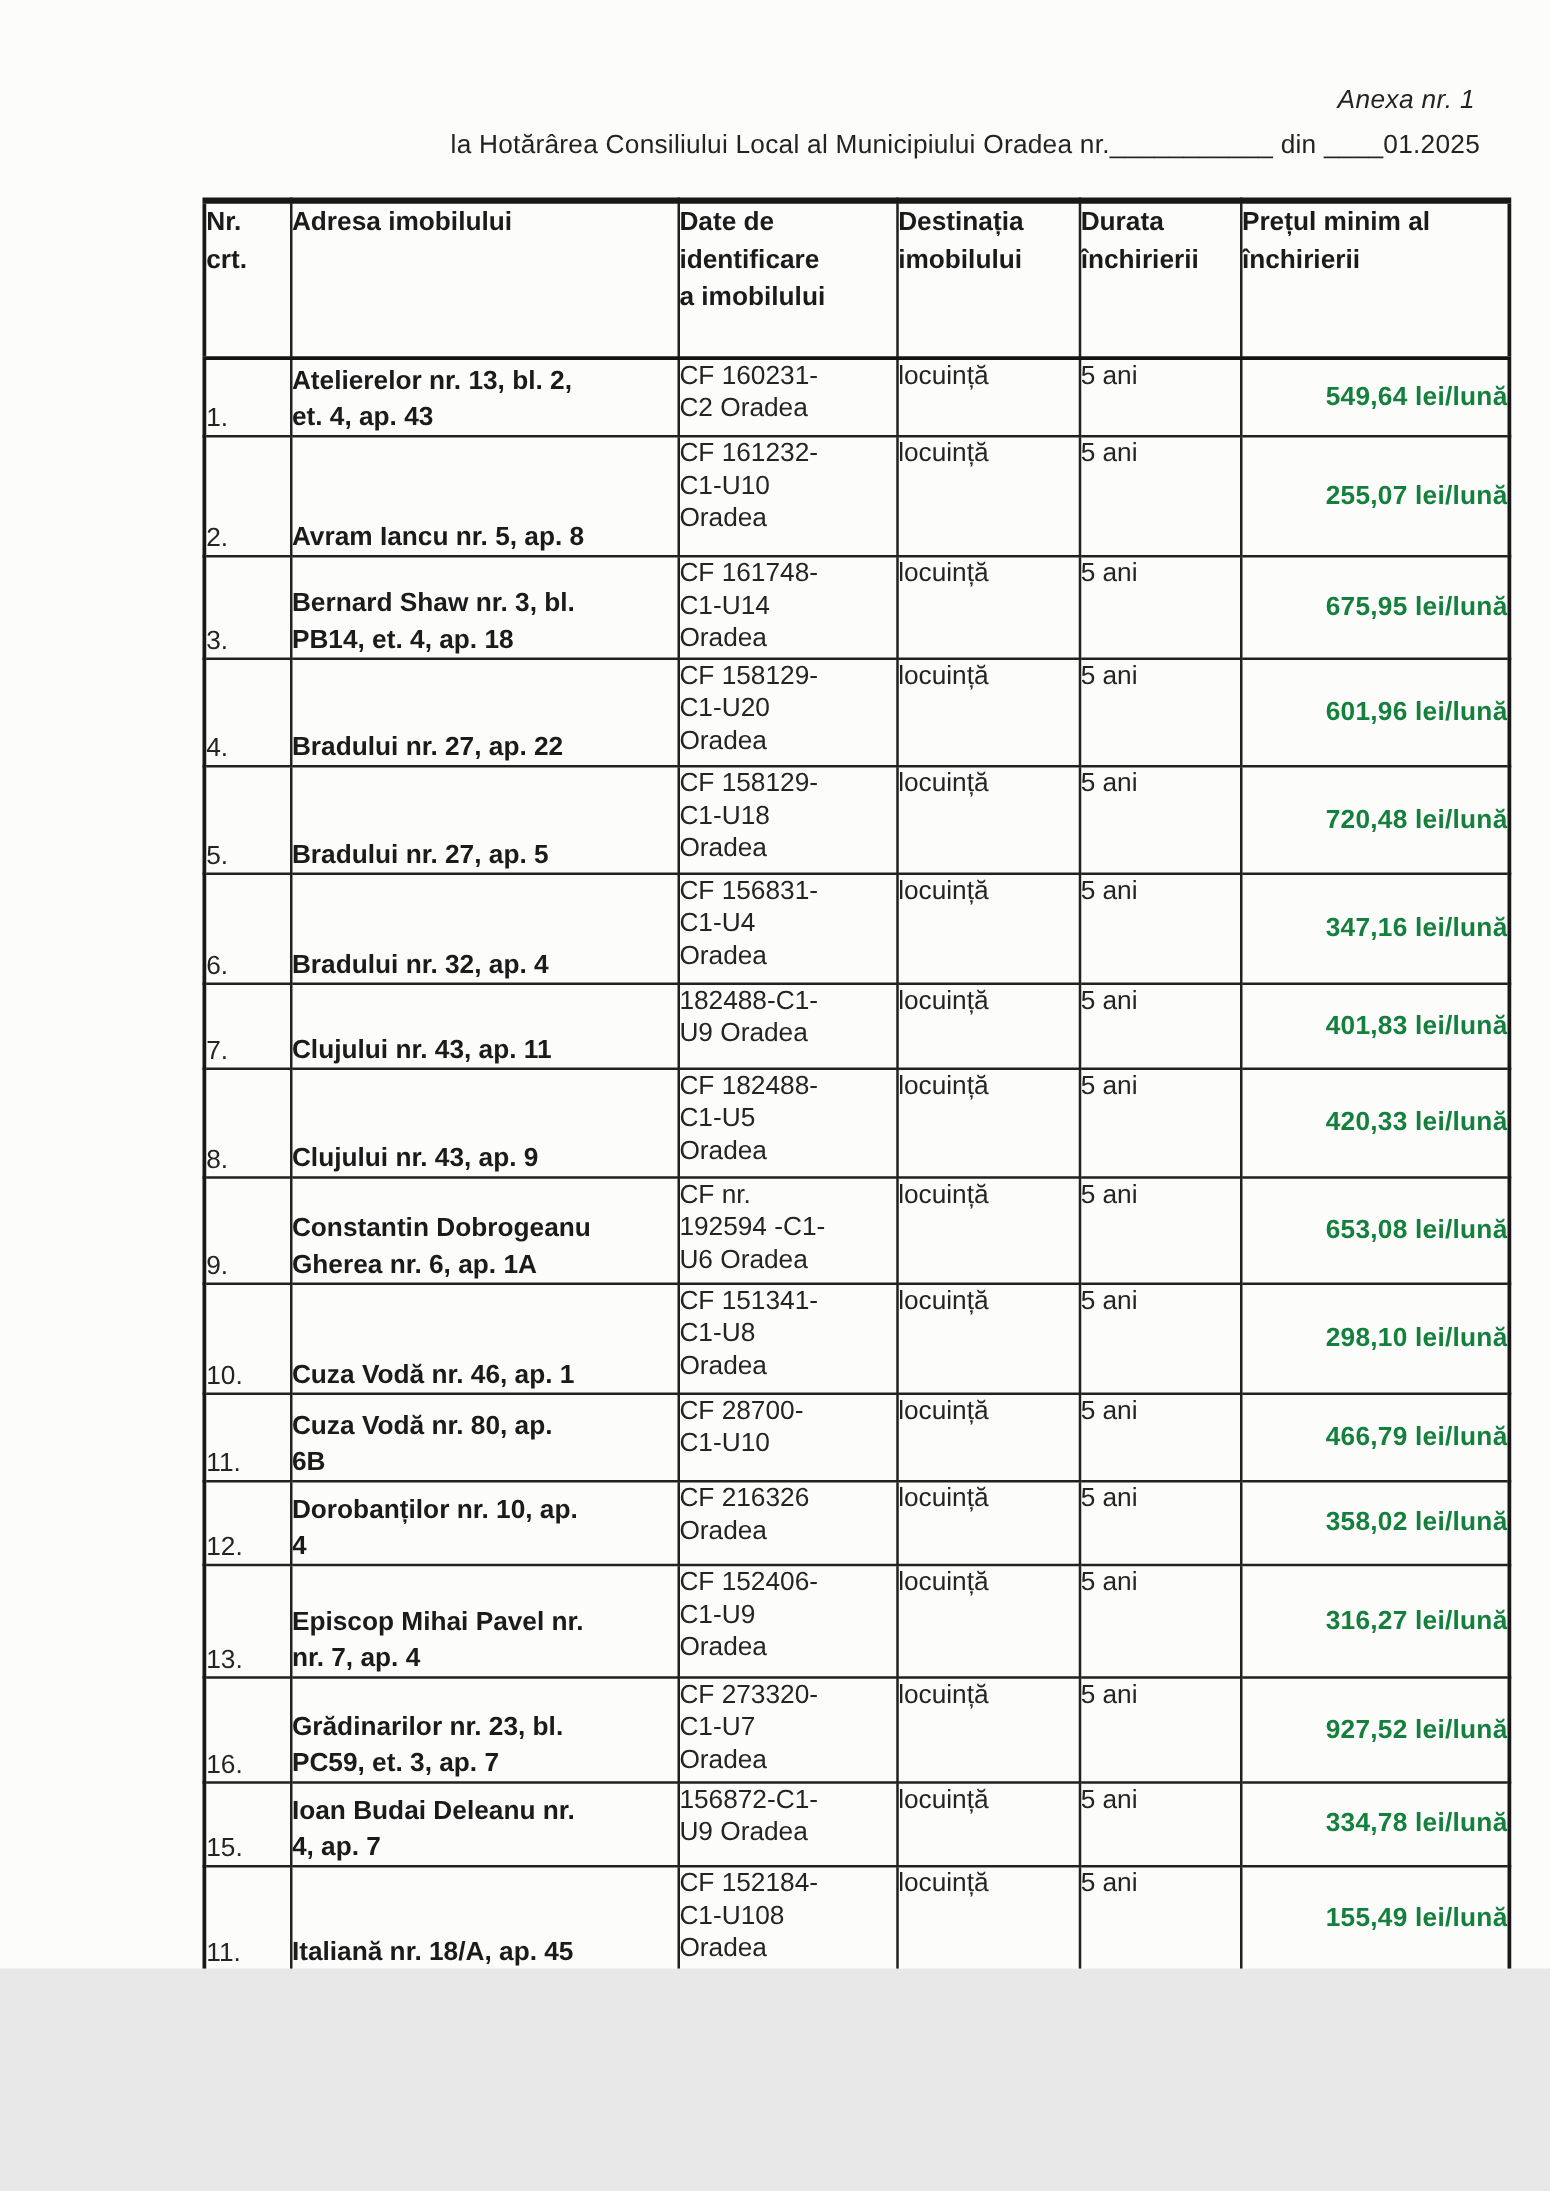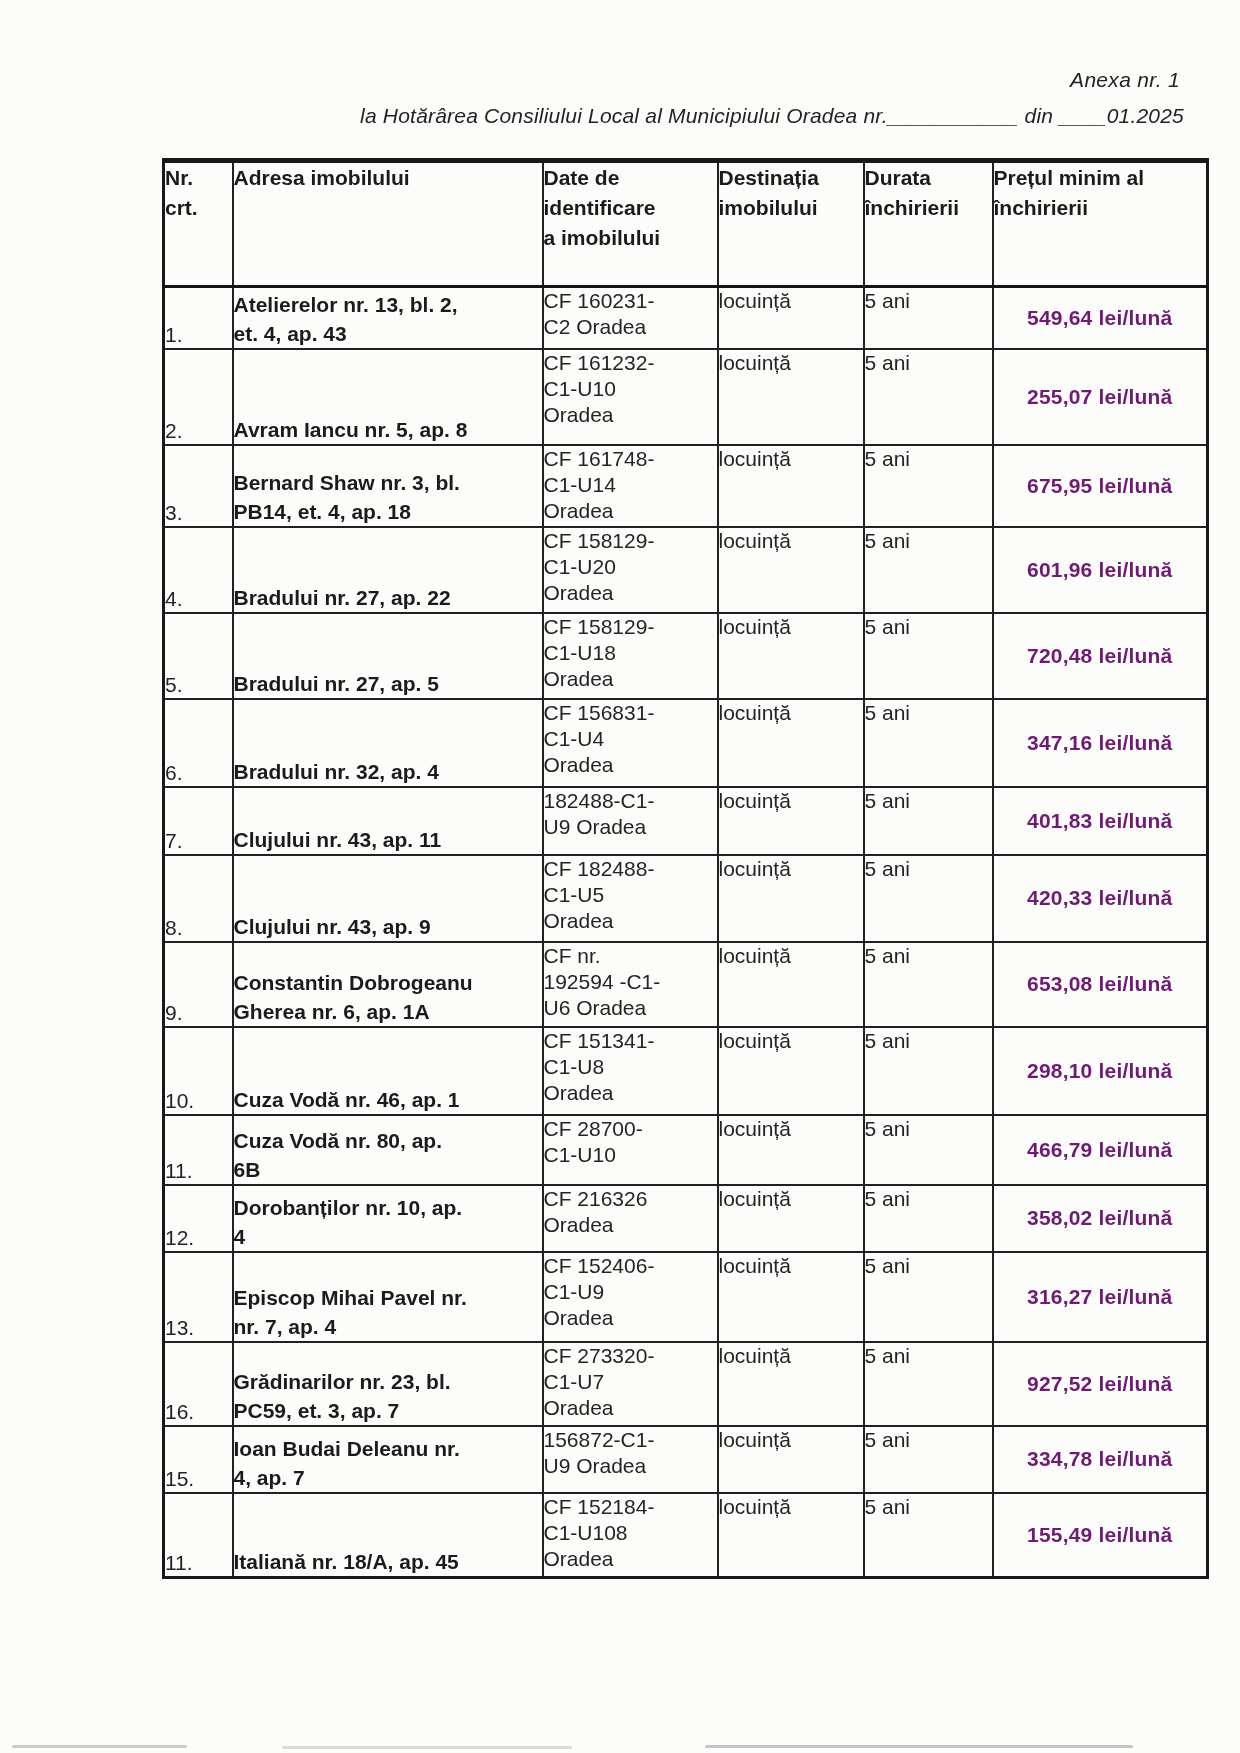--- a/index.html
+++ b/index.html
@@ -1,39 +1,38 @@
 <!DOCTYPE html>
 <html><head>
 <meta charset="utf-8">
 <style>
   html,body { margin:0; padding:0; background:#e8e8e8; }
   .page {
     position: relative;
     width: 1240px;
-    height: 1753px;
+    height: 1575px;
     background: #fcfcfb;
     overflow: hidden;
     font-family: "Liberation Sans", sans-serif;
     color: #1d1d1d;
   }
   .annex-title {
     position: absolute;
     top: 68px;
     right: 60px;
     font-size: 21px;
     font-style: italic;
     color: #232323;
     letter-spacing: 0.3px;
   }
   .subtitle {
     position: absolute;
     top: 104px;
     right: 56px;
     font-size: 21px;
-    font-style: italic;
     color: #232323;
     letter-spacing: 0.2px;
     white-space: nowrap;
   }
   table.rental {
     position: absolute;
     left: 142px;
     top: 158px;
     width: 1044px;
     border-collapse: collapse;
@@ -81,23 +80,23 @@
     white-space: pre-line;
   }
   td.dest, td.dur {
     vertical-align: top;
     color: #242424;
     padding: 5px 2px 2px 9px;
     line-height: 26px;
   }
   td.price {
     vertical-align: middle;
-    text-align: center;
+    text-align: right;
     font-weight: bold;
-    color: #701a75;
+    color: #15803d;
     padding: 0 13px 0 2px;
     font-size: 22px;
     letter-spacing: 0.2px;
     border-radius: 17px;
   }
   .scan-smudge {
     position: absolute;
     height: 3px;
     background: rgba(130,130,130,0.40);
     border-radius: 2px;

